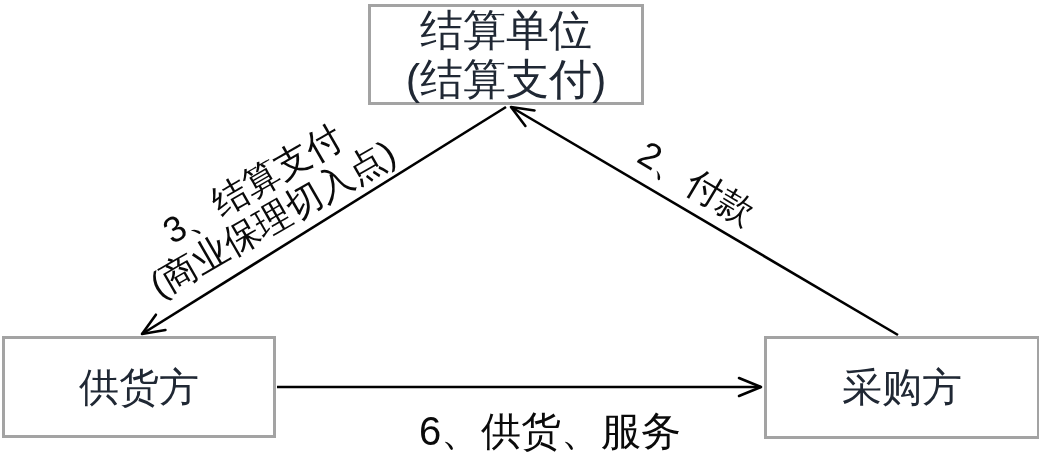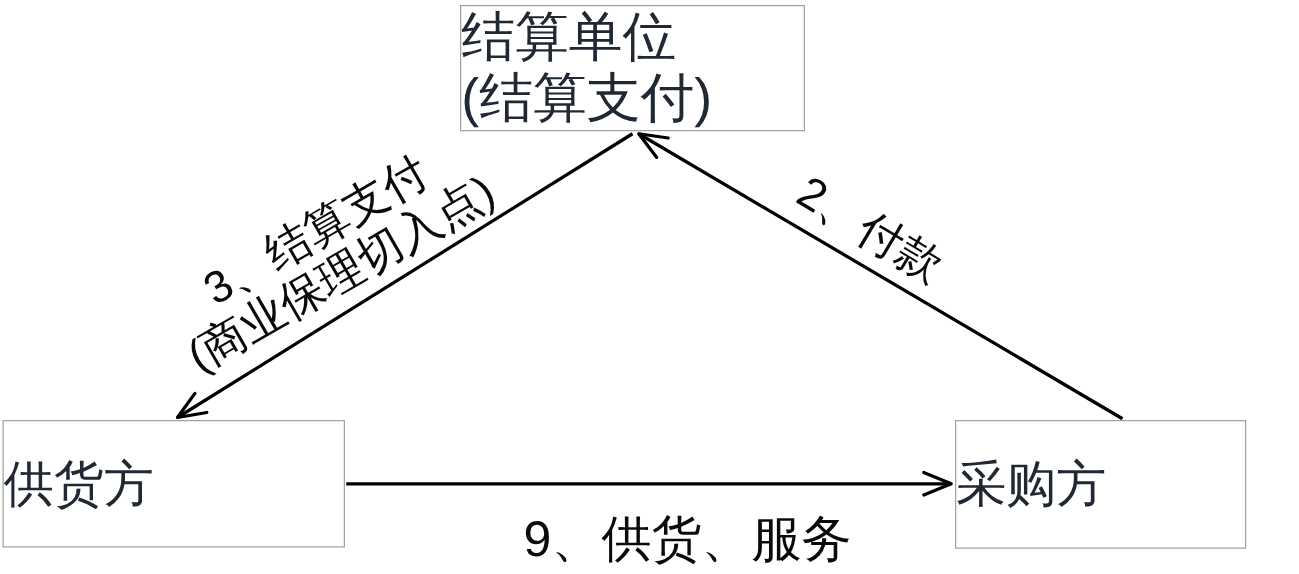--- a/index.html
+++ b/index.html
@@ -17,44 +17,44 @@
   }
   .arrows-layer {
     position: absolute;
     left: 0; top: 0;
     width: 1039px;
     height: 459px;
   }
   .node-box {
     position: absolute;
     box-sizing: border-box;
-    border: 1px solid #a3a3a3;
+    border: 3px solid #a3a3a3;
     background: #ffffff;
     display: flex;
     flex-direction: column;
-    align-items: flex-start;
+    align-items: center;
     justify-content: center;
     text-align: center;
     color: #202834;
   }
   .box-settlement {
     left: 368px; top: 4px;
     width: 276px; height: 101px;
     font-size: 43px;
     line-height: 1.12;
   }
   .box-supplier {
     left: 2px; top: 336px;
     width: 274px; height: 102px;
     font-size: 40px;
     font-family: Liberation Mono, monospace;
   }
   .box-purchaser {
     left: 764px; top: 336px;
-    width: 233px; height: 103px;
+    width: 276px; height: 103px;
     font-size: 40px;
   }
   .edge-label {
     position: absolute;
     color: #0a0a0a;
     white-space: nowrap;
   }
   .label-supply {
     left: 370px; top: 404px;
     width: 360px;
@@ -101,21 +101,21 @@
   </div>
 
   <div class="node-box box-supplier">
     <div>供货方</div>
   </div>
 
   <div class="node-box box-purchaser">
     <div>采购方</div>
   </div>
 
-  <div class="edge-label label-supply">9、供货、服务</div>
+  <div class="edge-label label-supply">6、供货、服务</div>
 
   <div class="edge-label label-payment">2、付款</div>
 
   <div class="edge-label label-settlement-payment">
     <div>3、结算支付</div>
     <div>(商业保理切入点)</div>
   </div>
 
 </div>
 

